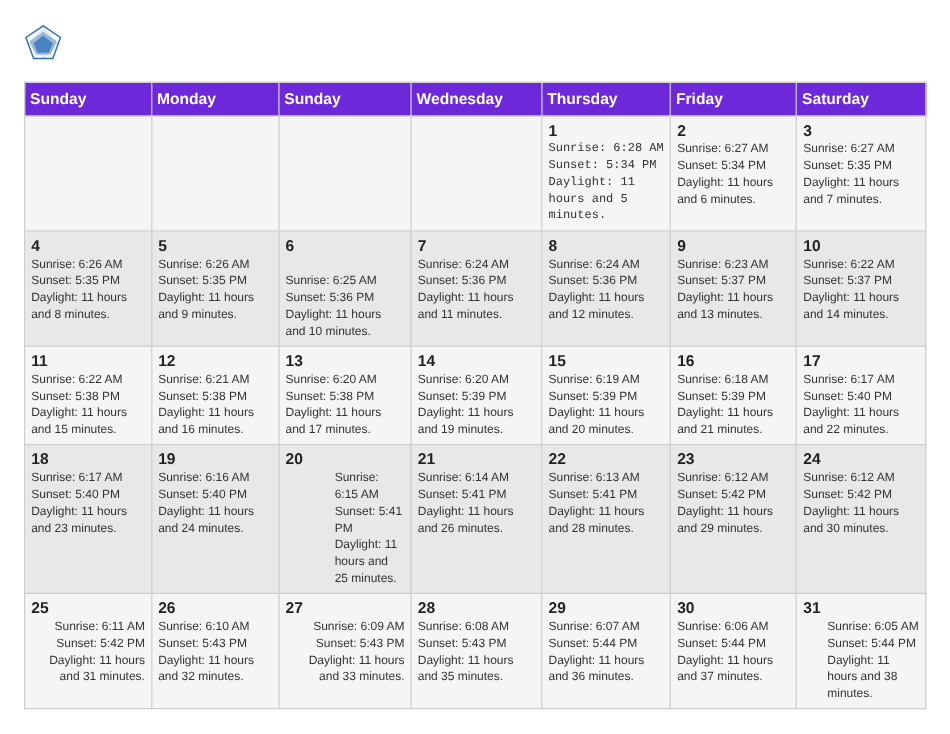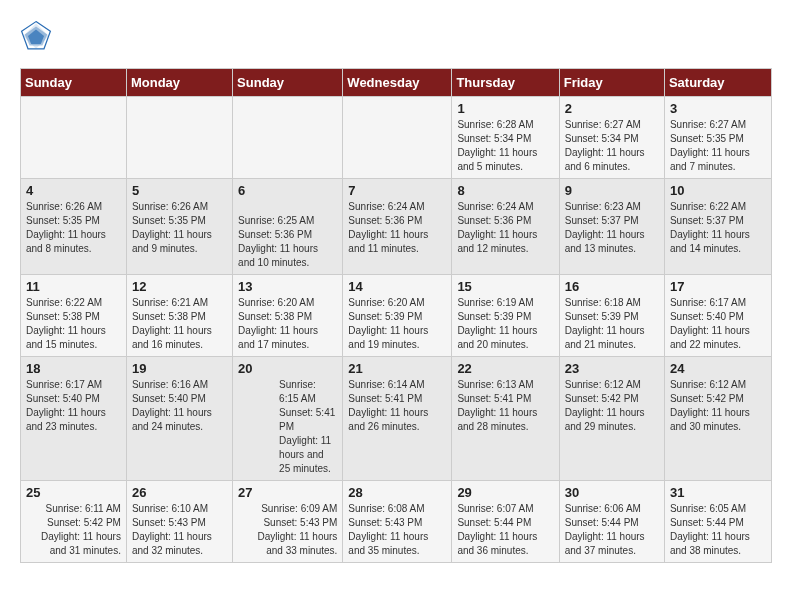--- a/index.html
+++ b/index.html
@@ -50,21 +50,21 @@
     }
     .location-title {
       font-size: 16px;
       color: #333;
     }
     table {
       width: 100%;
       border-collapse: collapse;
     }
     thead tr {
-      background-color: #7f1d1d;
+      background-color: #6d28d9;
       color: white;
     }
     thead th {
       padding: 6px 4px;
       font-size: 13px;
       font-weight: bold;
       text-align: left;
       border: 1px solid #ccc;
     }
     tbody tr {
@@ -133,21 +133,21 @@
       </tr>
   </thead>
   <tbody>
   <tr>
         <td class="empty-cell"></td>
         <td class="empty-cell"></td>
         <td class="empty-cell"></td>
         <td class="empty-cell"></td>
         <td>
           <div class="day-number">1</div>
-          <div class="day-info" style="white-space: pre-line;">Sunrise: 6:28 AM
+          <div class="day-info" style="white-space: pre-line; font-family: Liberation Mono, monospace;">Sunrise: 6:28 AM
 Sunset: 5:34 PM
 Daylight: 11 hours and 5 minutes.</div>
         </td>
         <td>
           <div class="day-number">2</div>
           <div class="day-info" style="white-space: pre-line;">Sunrise: 6:27 AM
 Sunset: 5:34 PM
 Daylight: 11 hours and 6 minutes.</div>
         </td>
         <td>
@@ -321,19 +321,19 @@
 Daylight: 11 hours and 36 minutes.</div>
         </td>
         <td>
           <div class="day-number">30</div>
           <div class="day-info" style="white-space: pre-line;">Sunrise: 6:06 AM
 Sunset: 5:44 PM
 Daylight: 11 hours and 37 minutes.</div>
         </td>
         <td>
           <div class="day-number">31</div>
-          <div class="day-info" style="white-space: pre-line;">Sunrise: 6:05 AM
+          <div class="day-info" style="white-space: pre-line; margin-left: 20px;">Sunrise: 6:05 AM
 Sunset: 5:44 PM
 Daylight: 11 hours and 38 minutes.</div>
         </td>
       </tr>
     </tbody>
 </table>
 
 </body></html>

